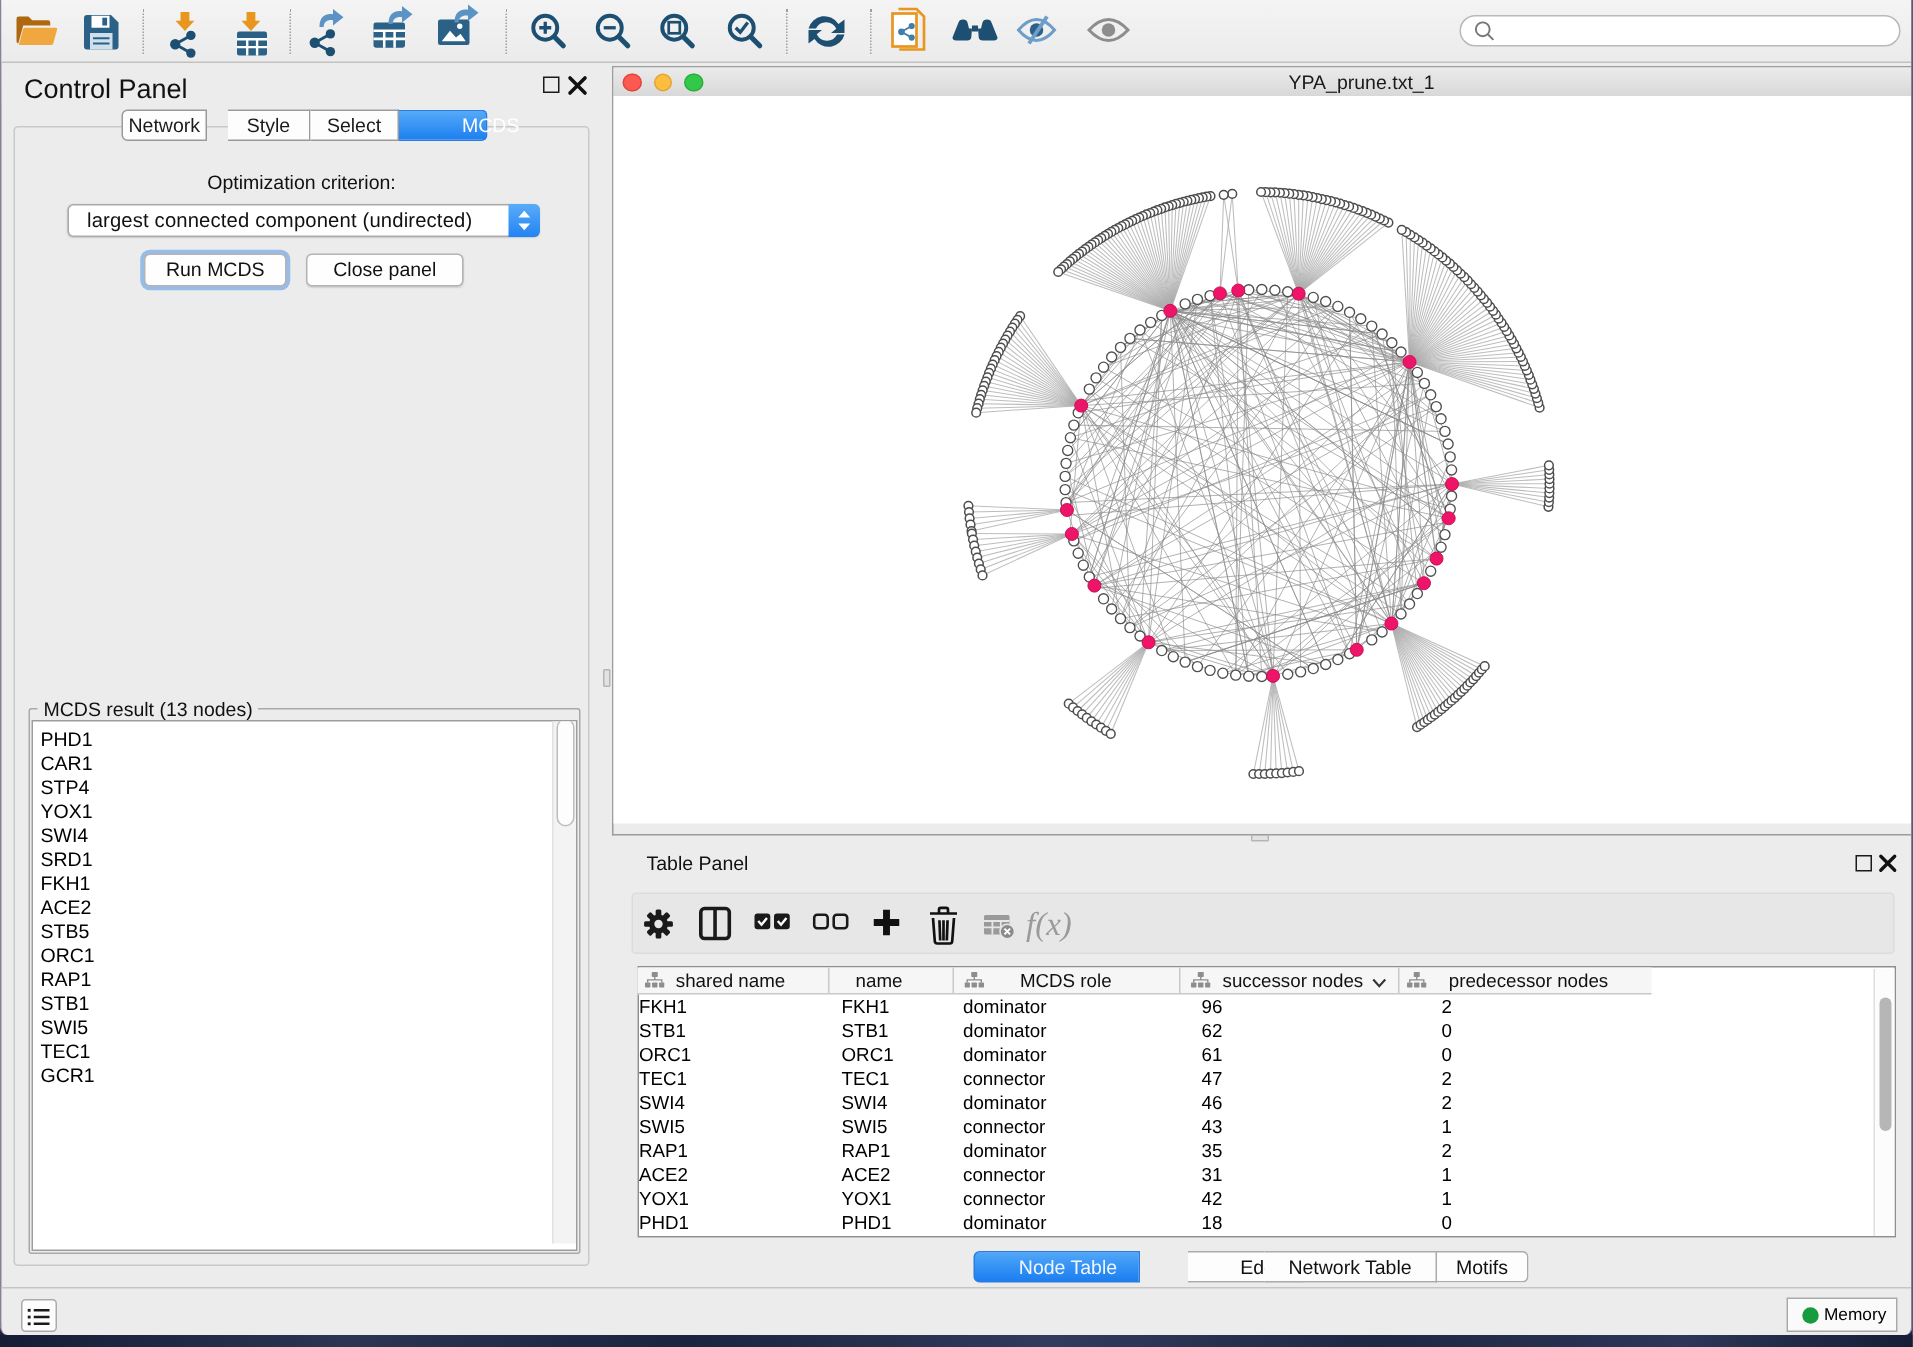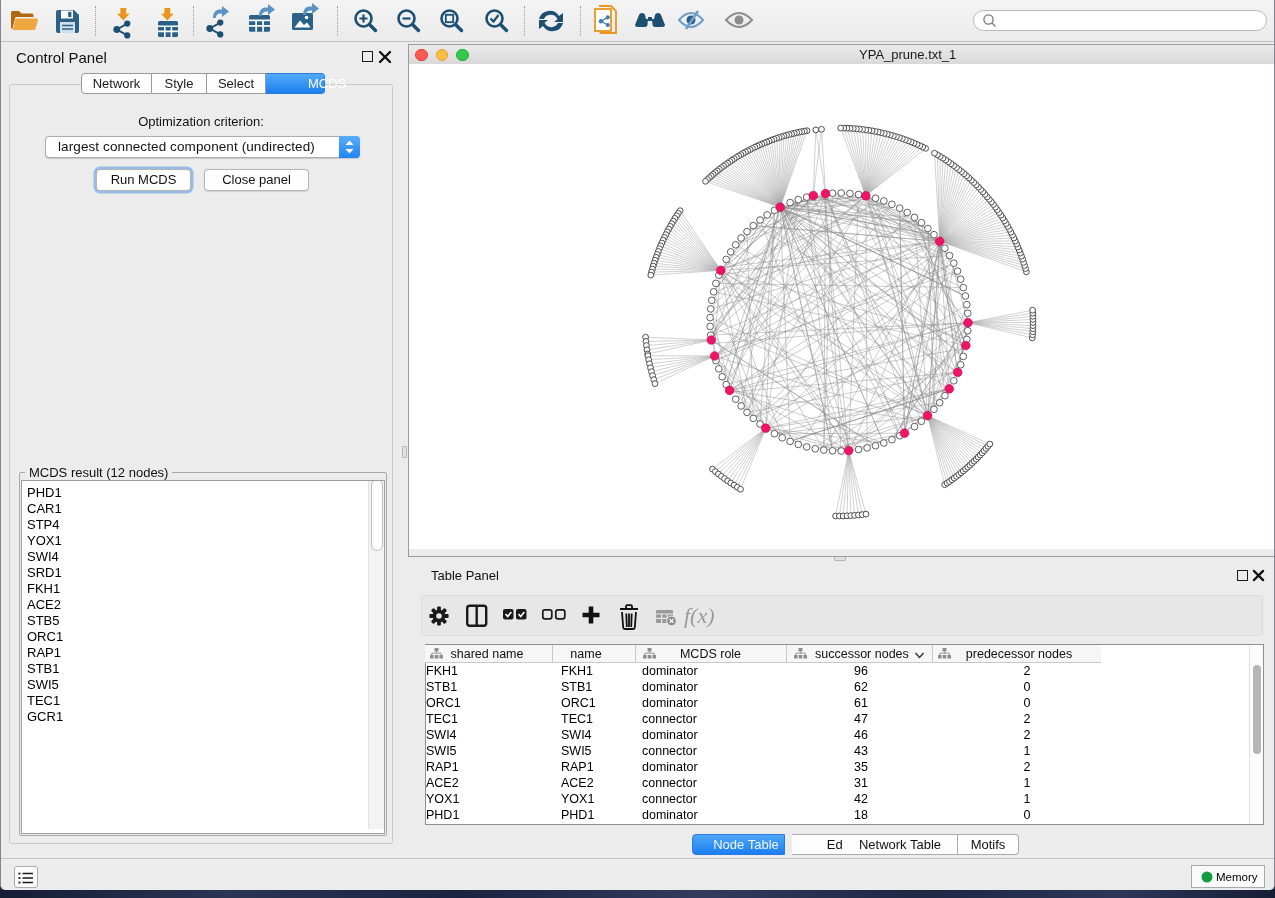--- a/index.html
+++ b/index.html
@@ -8,21 +8,21 @@
   background:#ececec; border-left:1px solid #8b7f96; border-right:1px solid #8b7f96;
   border-bottom-left-radius:5px; border-bottom-right-radius:5px; overflow:hidden; }
 #desktop { position:absolute; left:0; top:890px; width:1275px; height:8px;
   background:linear-gradient(90deg,#151d35 0%,#2b3554 18%,#1a2340 36%,#323b5c 55%,#1e2744 72%,#2c3657 88%,#161e36 100%); }
 
 #toolbar { position:absolute; left:0; top:0; width:1275px; height:42px;
   background:linear-gradient(#f4f4f4,#ebebeb); border-bottom:1px solid #c2c2c2; }
 .vsep { position:absolute; top:6px; height:30px; width:0;
   border-left:1px dotted #9f9f9f; }
 
-#cp-title { position:absolute; left:15px; top:49px; font-size:15px; color:#111; }
+#cp-title { position:absolute; left:15px; top:49px; font-size:18px; color:#111; }
 .wbtn-sq { position:absolute; width:11px; height:11px; border:1.6px solid #1a1a1a; background:transparent; }
 .tabs { position:absolute; top:73px; height:21px; font-size:13px; z-index:2; }
 .tab { position:absolute; top:0; height:21px; line-height:20px; text-align:center;
   background:#fdfdfd; border:1px solid #9a9a9a; color:#1a1a1a; }
 .tab.sel { background:linear-gradient(#55aaf8,#1d7ff0); color:#fff; border-color:#2a7de0;padding-left:42px; }
 #cp-body { position:absolute; left:8px; top:84px; width:384px; height:760px;
   background:#ececec; border:1px solid #c9c9c9; border-radius:3px; }
 #opt-label { position:absolute; left:0; top:114px; width:400px; text-align:center; font-size:13px; color:#111; }
 #combo { position:absolute; left:44px; top:136px; width:315px; height:22px; background:#fff;
   border:1px solid #ababab; border-radius:4px; font-size:13.5px; color:#111; line-height:20px;
@@ -57,21 +57,21 @@
 #tp-toolbar { position:absolute; left:420px; top:595px; width:842px; height:41px;
   background:#e7e7e7; border:1px solid #dcdcdc; border-radius:3px; }
 #ttable { position:absolute; left:424px; top:644px; width:839px; height:181px; background:#fff;
   border:1px solid #8f8f8f; }
 #thead { position:absolute; left:424px; top:645px; width:676px; height:18px;
   background:#f6f6f6; border-bottom:1px solid #c9c9c9; }
 .hdiv { position:absolute; top:645px; width:1px; height:17px; background:#c9c9c9; }
 .hlabel { position:absolute; top:647px; font-size:12.5px; color:#111; text-align:center; white-space:nowrap; }
 .trow { position:absolute; left:0; width:1275px; height:16px; font-size:12.5px; color:#000; }
 .trow span { position:absolute; top:1px; }
-.trow .num { text-align:center; }
+.trow .num { text-align:left; }
 #tsb { position:absolute; left:1248px; top:646px; width:14px; height:178px; background:#fcfcfc; border-left:1px solid #e0e0e0; }
 #tsb-thumb { position:absolute; left:2.5px; top:19px; width:8px; height:89px; background:#b6b6b6; border-radius:5px; }
 
 .btab { position:absolute; top:834px; height:21px; line-height:20px; font-size:13px; text-align:center;
   background:#fdfdfd; border:1px solid #ababab; color:#111; }
 .btab.sel { background:linear-gradient(#4fa7f8,#1c7ef0); color:#f0f6ff; border-color:#2a7de0; }
 
 #statusbar { position:absolute; left:0; top:858px; width:1275px; height:24px; background:#ececec; border-top:1px solid #c5c5c5; }
 #membtn { position:absolute; left:1190px; top:865px; width:74px; height:23px; background:#fafafa;
   border:1px solid #a9a9a9; font-size:12px; color:#000; }
@@ -203,39 +203,39 @@
       </svg>
     </div>
   </div>
 
   <div id="cp-title">Control Panel</div>
   <div class="wbtn-sq" style="left:361px; top:51px;"></div>
   <svg style="position:absolute;left:377px;top:50px" width="14" height="14" viewBox="0 0 14 14">
     <path d="M2 2 L12 12 M12 2 L2 12" stroke="#111" stroke-width="2.4" stroke-linecap="round"></path>
     </svg>
   <div class="tabs">
-    <div class="tab" style="left:80px; width:71px; border-radius:4px 0 0 4px;">Network</div>
+    <div class="tab" style="left:80px; width:57px; border-radius:4px 0 0 4px;">Network</div>
     <div class="tab" style="left:151px; width:55px; border-left:none;">Style</div>
     <div class="tab" style="left:206px; width:59px; border-left:none;">Select</div>
     <div class="tab sel" style="left:265px; width:59px; border-left:none; border-radius:0 4px 4px 0;">MCDS</div>
   </div>
   <div id="cp-body"></div>
   <div id="opt-label">Optimization criterion:</div>
   <div id="combo">largest connected component (undirected)
     <div id="combo-btn">
       <svg width="21" height="22" viewBox="0 0 21 22">
         <path d="M6.5 9 L10.5 4.5 L14.5 9 Z" fill="#fff"></path>
         <path d="M6.5 13 L10.5 17.5 L14.5 13 Z" fill="#fff"></path>
       </svg>
     </div>
   </div>
   <div class="btn" id="run-btn">Run MCDS</div>
   <div class="btn" id="close-btn">Close panel</div>
   <div id="grp"></div>
-  <div id="grp-legend">MCDS result (12 nodes)</div>
+  <div id="grp-legend">MCDS result (13 nodes)</div>
   <div id="mlist">
       <div class="li">PHD1</div>
       <div class="li">CAR1</div>
       <div class="li">STP4</div>
       <div class="li">YOX1</div>
       <div class="li">SWI4</div>
       <div class="li">SRD1</div>
       <div class="li">FKH1</div>
       <div class="li">ACE2</div>
       <div class="li">STB5</div>
@@ -1212,21 +1212,21 @@
     <div class="trow" style="top:807px">
       <span style="left:425px">PHD1</span>
       <span style="left:560px">PHD1</span>
       <span style="left:641px">dominator</span>
       <span class="num" style="left:800px;width:120px">18</span>
       <span class="num" style="left:960px;width:132px">0</span>
     </div>
   <div id="tsb">
       <div id="tsb-thumb"></div>
     </div>
-  <div class="btab sel" style="left:691px; width:93px; border-radius:4px 0 0 4px;padding-left:15px;">Node Table</div>
+  <div class="btab sel" style="left:648px; width:111px; border-radius:4px 0 0 4px;padding-left:15px;">Node Table</div>
   <div class="btab" style="left:791px; width:77px; border-left:none;padding-left:24px;">Edge Table</div>
   <div class="btab" style="left:842px; width:115px; border-left:none;">Network Table</div>
   <div class="btab" style="left:957px; width:61px; border-left:none; border-radius:0 4px 4px 0;">Motifs</div>
 
   <div id="statusbar"></div>
   <div id="listbtn">
     <svg width="16" height="14" viewBox="0 0 16 14" style="position:absolute;left:3px;top:3.5px">
       <g stroke="#1a1a1a" stroke-width="1.6">
           <path d="M4.5 2.5 H15 M4.5 7 H15 M4.5 11.5 H15"></path>
         </g>

